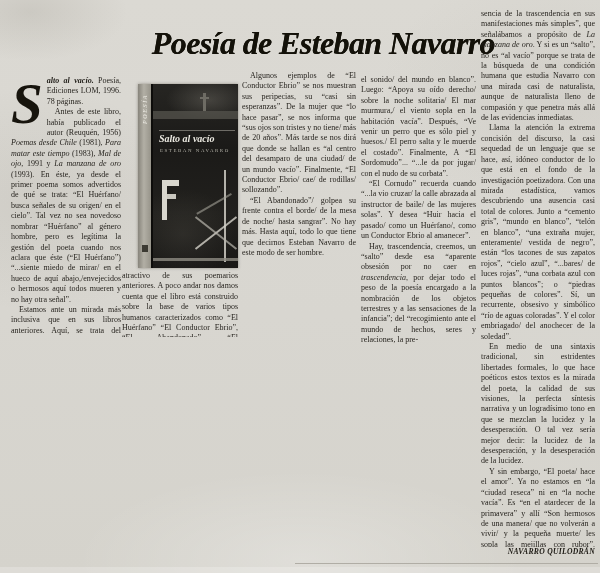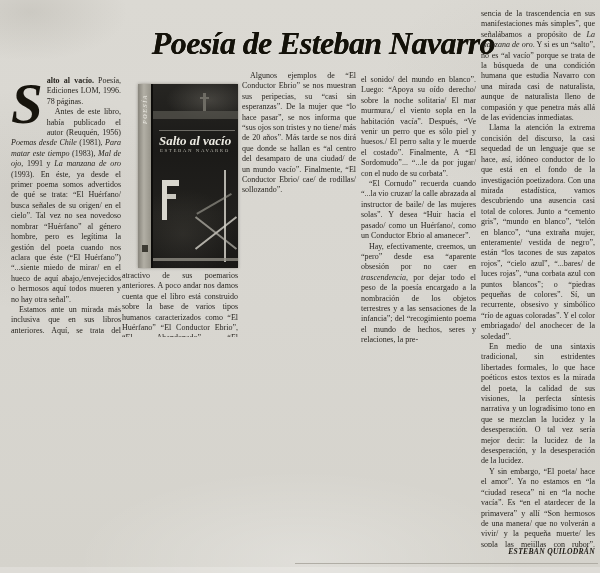--- a/index.html
+++ b/index.html
@@ -24,21 +24,21 @@
     text-align:justify; overflow:hidden; color:#221f1a;
   }
   #col1 { left:11px;  top:76px;  width:110px; height:260px; }
   #col2 { left:122px; top:271px; width:116px; height:66px;  }
   #col3 { left:242px; top:71px;  width:114px; height:324px; }
   #col4 { left:361px; top:75px;  width:115px; height:302px; }
   #col5 { left:481px; top:9px;   width:114px; height:538px; }
   .para { margin:0; }
   .para.indent { text-indent:8px; }
   .seg-i  { font-style:italic; }
-  .seg-bi { font-weight:bold; }
+  .seg-bi { font-style:italic; font-weight:bold; }
   .dropcap {
     float:left; font-style:italic; font-weight:bold;
     font-size:57px; line-height:52px; margin:2px 4px 0 0; color:#17140d;
   }
   .byline {
     position:absolute; left:481px; top:547px; width:114px; text-align:right;
     font-size:7.6px; font-weight:bold; font-style:italic; letter-spacing:.3px; color:#1d1a14;
   }
 
   
@@ -62,21 +62,21 @@
     background:
       radial-gradient(ellipse 60px 30px at 55px 16px, rgba(150,146,136,.30), transparent 70%),
       radial-gradient(ellipse 70px 60px at 30px 150px, rgba(120,116,106,.18), transparent 75%),
       linear-gradient(180deg,#262522 0%,#1b1a18 35%,#21201d 70%,#191816 100%);
   }
   .photo-band  { position:absolute; top:27px; left:0; right:0; height:8px; background:#56544e; opacity:.75; }
   .photo-tower { position:absolute; top:9px; right:32px; width:3px; height:18px; background:#6e6c64; }
   .photo-tower::after { content:""; position:absolute; top:4px; left:-3px; width:9px; height:2px; background:#6e6c64; }
   .cover-title {
     position:absolute; top:46px; left:6px; right:3px; color:#eceae2;
-    font-style:italic; font-weight:bold; font-size:13px; white-space:nowrap;
+    font-style:italic; font-weight:bold; font-size:10px; white-space:nowrap;
     border-top:1px solid rgba(190,188,178,.5); padding-top:2px;
   }
   .cover-author {
     position:absolute; top:64px; left:7px; color:#b7b5ab;
     font-size:6px; letter-spacing:1.9px; transform:scale(.82); transform-origin:left top;
     white-space:nowrap;
   }
   .shape-f  { position:absolute; left:9px; top:96px; width:5px; height:40px; background:#d8d6cd; }
   .shape-f::before { content:""; position:absolute; left:5px; top:0; width:12px; height:6px; background:#d8d6cd; }
   .shape-f::after  { content:""; position:absolute; left:5px; top:14px; width:9px; height:5px; background:#c9c7be; }
@@ -119,30 +119,31 @@
       <div class="truss-d2"></div>
       <div class="photo-deck"></div>
     </div>
   </div>
 
   <div id="col2" class="col">
       <p class="para"><span>atractivo de sus poemarios anteriores. A poco andar nos damos cuenta que el libro está construido sobre la base de varios tipos humanos caracterizados como “El Huérfano” “El Conductor Ebrio”, “El Abandonado”, “El Sordomudo”, “El Cornudo”, “El Idiota”, “El Amante”, “El Insomne”, “El</span></p>
     </div>
   <div id="col3" class="col">
       <p class="para indent"><span>Algunos ejemplos de “El Conductor Ebrio” se nos muestran sus peripecias, su “casi sin esperanzas”. De la mujer que “lo hace pasar”, se nos informa que “sus ojos son tristes y no tiene/ más de 20 años”. Más tarde se nos dirá que donde se hallan es “al centro del desamparo de una ciudad/ de un mundo vacío”. Finalmente, “El Conductor Ebrio/ cae/ de rodillas/ sollozando”.</span></p>
+      <p class="para indent"><span>“El Abandonado”/ golpea su frente contra el borde/ de la mesa de noche/ hasta sangrar”. No hay más. Hasta aquí, todo lo que tiene que decirnos Esteban Navarro de este modo de ser hombre.</span></p>
     </div>
   <div id="col4" class="col">
       <p class="para"><span>el sonido/ del mundo en blanco”. Luego: “Apoya su oído derecho/ sobre la noche solitaria/ El mar murmura,/ el viento sopla en la habitación vacía”. Después, “Ve venir un perro que es sólo piel y huesos./ El perro salta y le muerde el costado”. Finalmente, A “El Sordomudo”... “...le da por jugar/ con el nudo de su corbata”.</span></p>
       <p class="para indent"><span>“El Cornudo” recuerda cuando “...la vio cruzar/ la calle abrazada al instructor de baile/ de las mujeres solas”. Y desea “Huir hacia el pasado/ como un Huérfano/, como un Conductor Ebrio al amanecer”.</span></p>
-      <p class="para indent"><span>Hay, efectivamente, creemos, un “pero” desde esa “aparente obsesión por no caer en </span><span class="seg-i">trascendencia</span><span>, por dejar todo el peso de la poesía encargado a la nombración de los objetos terrestres y a las sensaciones de la infancia”; del “recogimiento poema el mundo de hechos, seres y relaciones, la pre-</span></p>
+      <p class="para indent"><span>Hay, trascendencia, creemos, un “salto” desde esa “aparente obsesión por no caer en </span><span class="seg-i">trascendencia</span><span>, por dejar todo el peso de la poesía encargado a la nombración de los objetos terrestres y a las sensaciones de la infancia”; del “recogimiento ante el mundo de hechos, seres y relaciones, la pre-</span></p>
     </div>
   <div id="col5" class="col">
       <p class="para"><span>sencia de la trascendencia en sus manifestaciones más simples”, que señalábamos a propósito de </span><span class="seg-i">La manzana de oro</span><span>. Y si es un “salto”, no es “al vacío” porque se trata de la búsqueda de una condición humana que estudia Navarro con una mirada casi de naturalista, aunque de naturalista lleno de compasión y que penetra más allá de las evidencias inmediatas.</span></p>
       <p class="para indent"><span>Llama la atención la extrema concisión del discurso, la casi sequedad de un lenguaje que se hace, así, idóneo conductor de lo que está en el fondo de la investigación poetizadora. Con una mirada estadística, vamos descubriendo una ausencia casi total de colores. Junto a “cemento gris”, “mundo en blanco”, “telón en blanco”, “una extraña mujer, enteramente/ vestida de negro”, están “los tacones de sus zapatos rojos”, “cielo azul”, “...bares/ de luces rojas”, “una corbata azul con puntos blancos”; o “piedras pequeñas de colores”. Sí, un recurrente, obsesivo y simbólico “río de aguas coloradas”. Y el color embriagado/ del anochecer de la soledad”.</span></p>
       <p class="para indent"><span>En medio de una sintaxis tradicional, sin estridentes libertades formales, lo que hace poéticos estos textos es la mirada del poeta, la calidad de sus visiones, la perfecta síntesis narrativa y un logradísimo tono en que se mezclan la lucidez y la desesperación. O tal vez sería mejor decir: la lucidez de la desesperación, y la desesperación de la lucidez.</span></p>
       <p class="para indent"><span>Y sin embargo, “El poeta/ hace el amor”. Ya no estamos en “la “ciudad reseca” ni en “la noche vacía”. Es “en el atardecer de la primavera” y allí “Son hermosos de una manera/ que no volverán a vivir/ y la pequeña muerte/ les sopla las mejillas con rubor”. Aunque sea el mismo Poeta quien “escribe como un condenado:/ no te volveré a amar/ salido de las aguas detenidas”.</span></p>
     </div>
 
-  <div class="byline">ESTEBAN QUILODRÁN</div>
+  <div class="byline">NAVARRO QUILODRÁN</div>
 
   <div class="scan-line"></div>
   <div class="scan-strip"></div>
 </div>
 
 </body></html>

